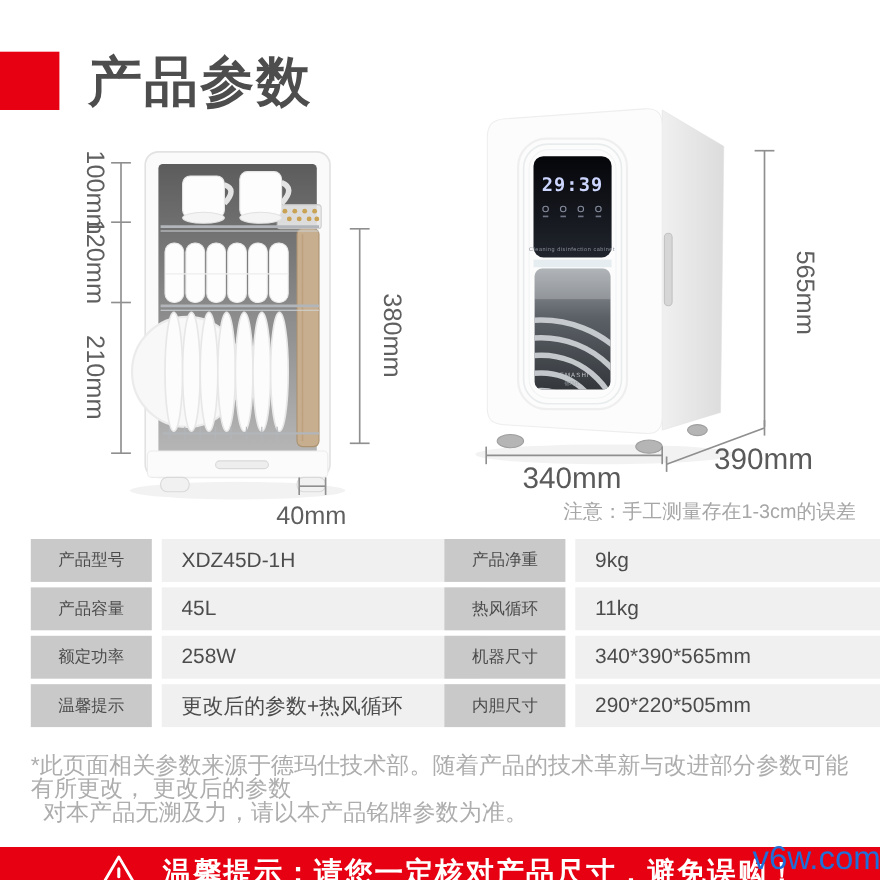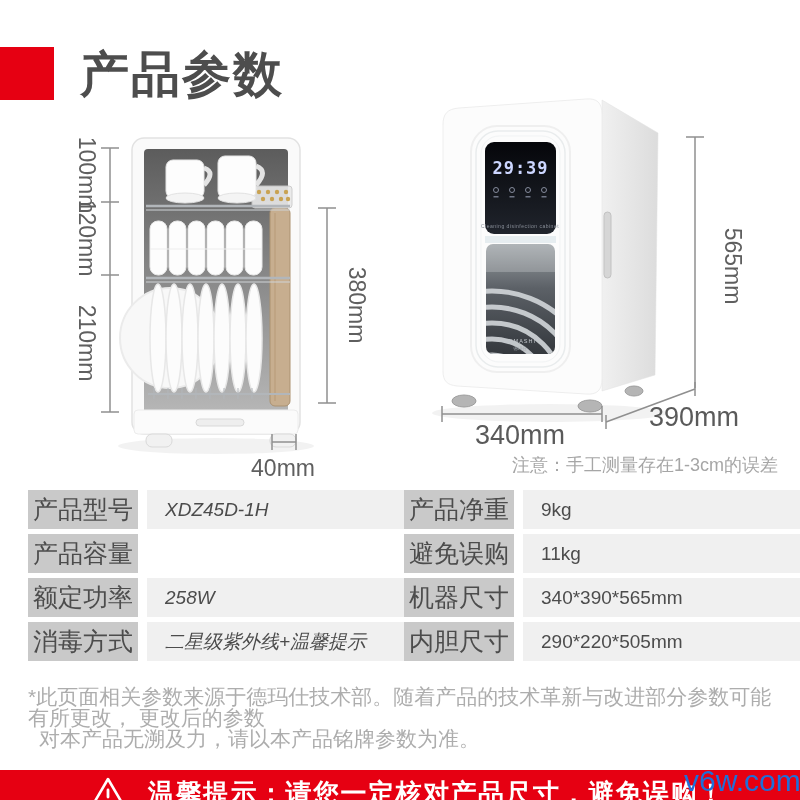--- a/index.html
+++ b/index.html
@@ -13,25 +13,25 @@
   .dim-big{fill:#5a5a5a;font-size:27px;}
   .note-text{fill:#a6a6a6;font-size:18px;}
   .clock{font-family:"DejaVu Sans Mono",monospace;font-size:17px;font-weight:bold;fill:#ccd6ff;letter-spacing:1px;}
   .disp-caption{font-size:5px;fill:#8a9099;letter-spacing:.5px;}
   .logo-txt{font-size:5.5px;fill:#c2c7cc;letter-spacing:1px;}
   .logo-sub{font-size:4.5px;fill:#9aa0a6;}
   .spec-col{position:absolute;top:490px;display:flex;flex-direction:column;gap:5px;}
   .spec-col.left{left:28px;}
   .spec-col.right{left:404px;}
   .spec-row{display:flex;gap:9px;height:39px;}
-  .spec-label{width:110px;background:#c9c9c9;color:#4c4c4c;font-size:25px;
+  .spec-label{width:110px;background:#c9c9c9;color:#4c4c4c;font-size:15px;
               display:flex;align-items:center;justify-content:center;box-sizing:border-box;}
   .spec-value{background:#f0f0f0;color:#4c4c4c;font-size:19px;display:flex;align-items:center;
               padding-left:18px;box-sizing:border-box;}
-  .spec-col.left .spec-value{width:290px;font-style:italic;}
+  .spec-col.left .spec-value{width:290px;}
   .spec-col.right .spec-value{width:290px;}
   .footnote{position:absolute;left:28px;top:686px;width:748px;font-size:21px;color:#adadad;line-height:21px;}
   .footnote .l2{padding-left:11px;}
   .banner{position:absolute;left:0;top:770px;width:800px;height:47px;background:#e60012;
           display:flex;align-items:center;}
   .banner-icon{margin-left:88px;flex:0 0 auto;display:flex;align-items:center;}
   .banner-text{margin-left:20px;color:#ffffff;font-size:26px;font-weight:bold;letter-spacing:1.5px;white-space:nowrap;}
   .watermark{position:absolute;left:684px;top:764px;font-size:30px;color:#1f6fd8;z-index:5;}
 </style>
 </head>
@@ -228,38 +228,39 @@
     <text class="note-text" text-anchor="end" x="778" y="471">注意：手工测量存在1-3cm的误差</text>
   </svg>
 
   <div class="spec-col left">
     <div class="spec-row">
       <div class="spec-label">产品型号</div>
       <div class="spec-value">XDZ45D-1H</div>
     </div>
     <div class="spec-row">
       <div class="spec-label">产品容量</div>
+      <div class="spec-value">45L</div>
     </div>
     <div class="spec-row">
       <div class="spec-label">额定功率</div>
       <div class="spec-value">258W</div>
     </div>
     <div class="spec-row">
-      <div class="spec-label">消毒方式</div>
-      <div class="spec-value">二星级紫外线+温馨提示</div>
+      <div class="spec-label">温馨提示</div>
+      <div class="spec-value">更改后的参数+热风循环</div>
     </div>
   </div>
 
   <div class="spec-col right">
     <div class="spec-row">
       <div class="spec-label">产品净重</div>
       <div class="spec-value">9kg</div>
     </div>
     <div class="spec-row">
-      <div class="spec-label">避免误购</div>
+      <div class="spec-label">热风循环</div>
       <div class="spec-value">11kg</div>
     </div>
     <div class="spec-row">
       <div class="spec-label">机器尺寸</div>
       <div class="spec-value">340*390*565mm</div>
     </div>
     <div class="spec-row">
       <div class="spec-label">内胆尺寸</div>
       <div class="spec-value">290*220*505mm</div>
     </div>

